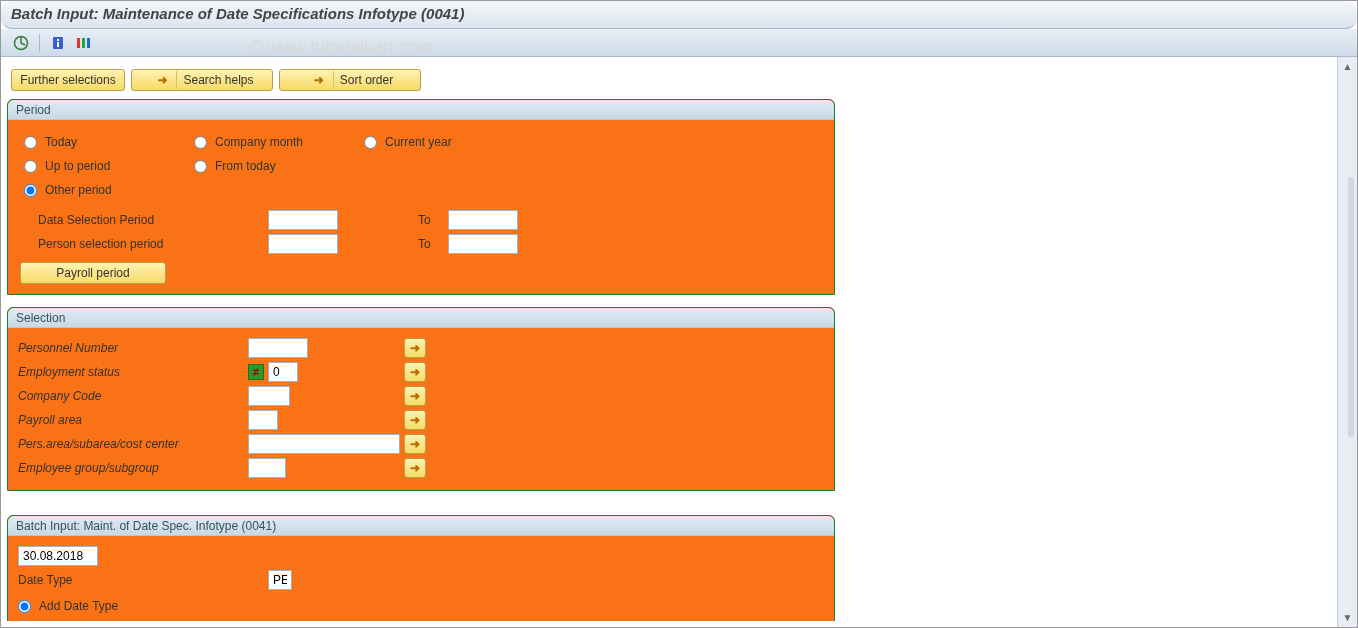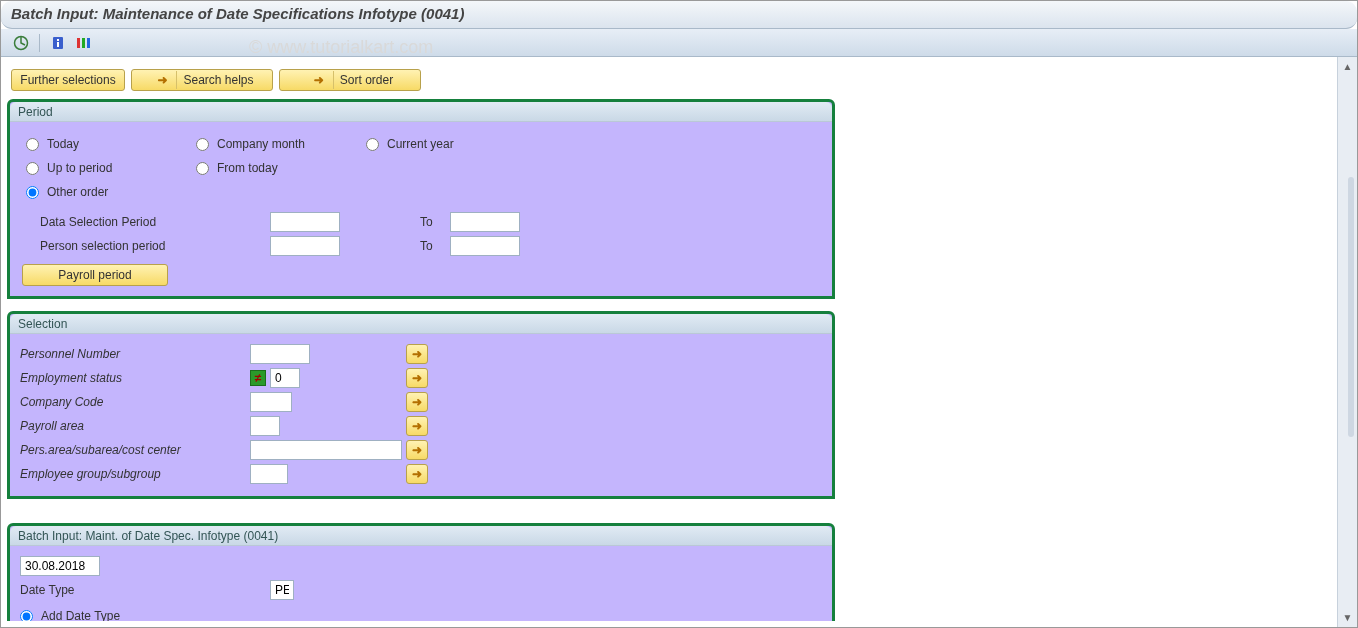--- a/index.html
+++ b/index.html
@@ -49,21 +49,21 @@
     display:flex; align-items:center; justify-content:center;
     font-size:12px; color:#333; cursor:pointer;
   }
   .sap-btn.fs  { width:114px; }
   .sap-btn.hlp { width:142px; }
   .sap-btn.srt { width:142px; }
   .sap-btn .btn-ico { width:16px; display:inline-flex; align-items:center; justify-content:center; color:#b36f00; font-weight:bold; margin:0 6px 0 4px;}
   .sap-btn .btn-sep { width:1px; height:18px; background:#d6c06a; margin-right:6px; }
 
   .group {
-    border:3px solid #15803d; background:#c4b5fd; margin:0 0 12px 0; position:relative;
+    border:1px solid #15803d; background:#f97316; margin:0 0 12px 0; position:relative;
     border-top-left-radius:6px; border-top-right-radius:6px;
   }
   .group-body { padding:8px 10px 10px 10px; }
   .group-title {
     background:linear-gradient(#e1ebf4,#c9d8e6);
     border-bottom:1px solid #bac8d6; border-top-left-radius:6px; border-top-right-radius:6px;
     padding:3px 8px; font-size:12px; color:#355; height:20px;
   }
   .g-period { width:828px; }
   .g-sel    { width:828px; }
@@ -178,21 +178,21 @@
               <input type="radio" name="per" style="">
               <span>Up to period</span>
             </label>
           <label class="radio-row">
               <input type="radio" name="per" style="">
               <span>From today</span>
             </label>
           <span></span>
           <label class="radio-row">
               <input type="radio" name="per" checked="" style="">
-              <span>Other order</span>
+              <span>Other period</span>
             </label>
         </div>
         <div class="indent-fields">
           <div class="field-row">
             <span class="lbl">Data Selection Period</span>
             <input class="txt w-md" value="" style="">
             <span style="width:80px"></span>
             <span class="lbl-to">To</span>
             <input class="txt w-md" value="" style="">
           </div>

